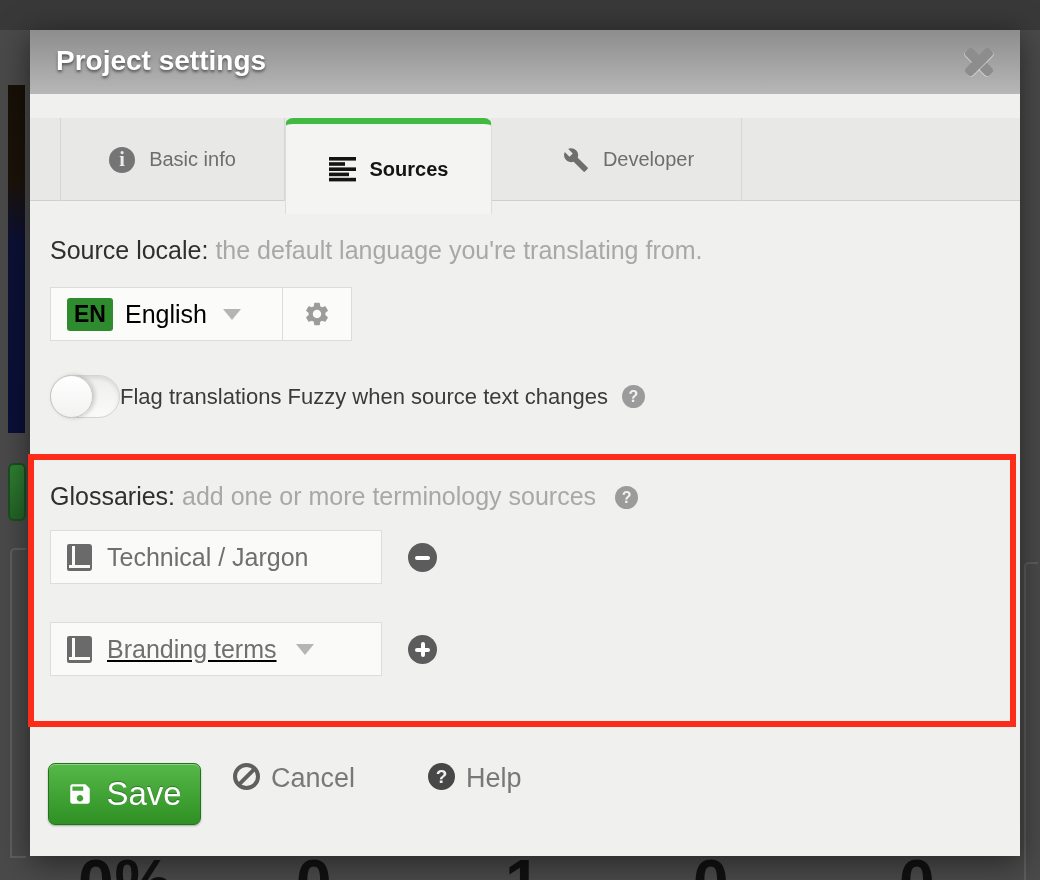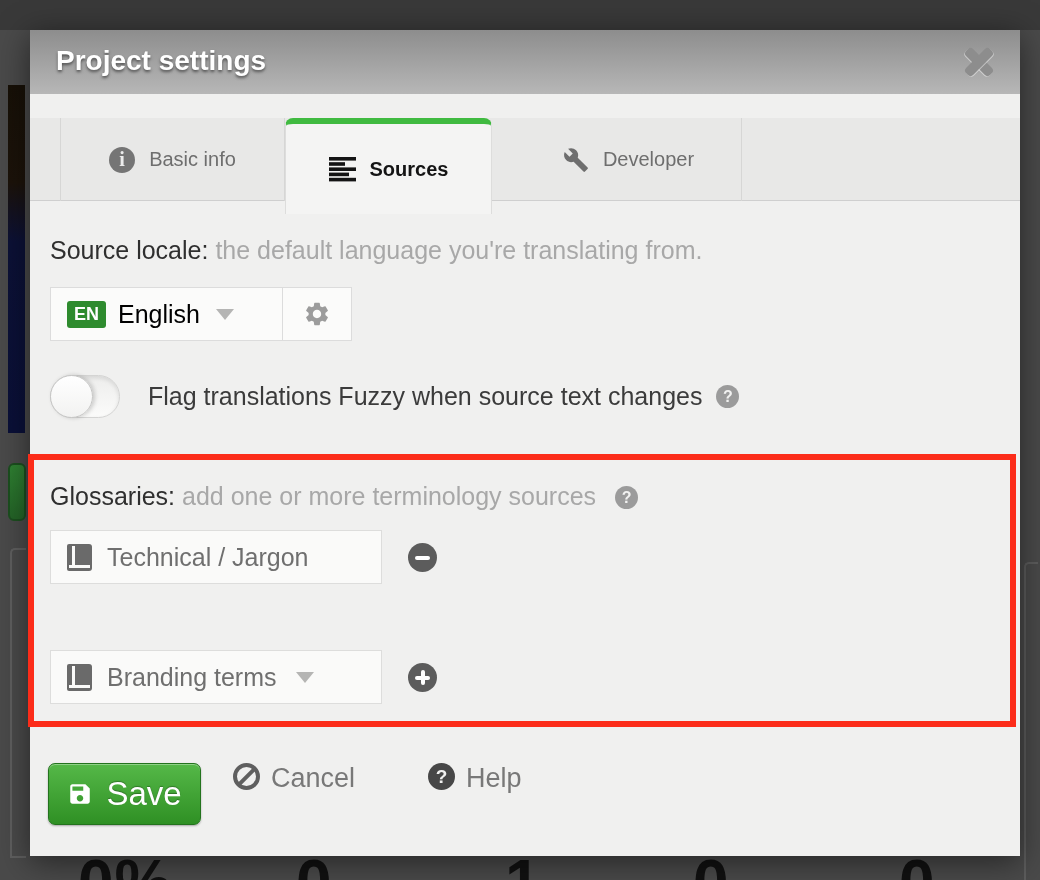--- a/index.html
+++ b/index.html
@@ -59,43 +59,43 @@
   .section-label { position:absolute; left:20px; font-size:25px; color:#2f2f2f; }
   .section-label .hint { color:#a8a8a8; }
   .src-label { top:206px; }
   .gloss-label { top:452px; }
 
   .locale-group { position:absolute; left:20px; top:257px; display:flex; }
   .seg-btn { height:54px; background:#fbfbfa; border:1px solid #dcdcdc; display:flex;
     align-items:center; cursor:pointer; }
   .seg-locale { min-width:232px; padding:0 16px; gap:12px; border-right:none; }
   .seg-gear { width:70px; justify-content:center; }
-  .badge-en { background:#2e8b2e; color:#ffffff; font-weight:bold; font-size:18px;
+  .badge-en { background:#2e8b2e; color:#000000; font-weight:bold; font-size:23px;
     padding:3px 7px; border-radius:3px; }
   .locale-name { font-size:25px; color:#000000; }
   .caret { width:0; height:0; border-left:9px solid transparent; border-right:9px solid transparent;
     border-top:11px solid #b5b5b4; margin-left:4px; }
   .icon-gear { width:28px; height:28px; }
 
   .toggle-row { position:absolute; left:20px; top:345px; display:flex; align-items:center; }
   .toggle { position:relative; width:70px; height:43px; border-radius:22px;
     background:linear-gradient(#ededec,#fbfbfa); border:1px solid #d4d4d3;
     box-shadow:inset 0 2px 4px rgba(0,0,0,0.10); cursor:pointer; flex:0 0 auto; }
   .toggle-knob { position:absolute; left:-1px; top:-1px; width:43px; height:43px; border-radius:50%;
     background:linear-gradient(#ffffff,#f2f2f1); border:1px solid #c6c6c5;
     box-shadow:2px 0 4px rgba(0,0,0,0.18); }
-  .toggle-label { margin-left:28px; font-size:25px; color:#3b3b3b; }
+  .toggle-label { font-size:22px; color:#3b3b3b; }
   .icon-help-sm { width:23px; height:23px; border-radius:50%; background:#9b9b9b;
     position:relative; margin-left:14px; flex:0 0 auto; cursor:pointer; }
   .icon-help-sm::after { content:"?"; position:absolute; left:0; top:0; width:23px; height:23px;
     text-align:center; line-height:24px; color:#f2f2f1; font-size:16px; font-weight:bold; }
   .gloss-label .icon-help-sm { display:inline-block; vertical-align:-4px; margin-left:12px; }
 
   .gloss-row { position:absolute; left:20px; display:flex; align-items:center; }
-  .gloss-row1 { top:500px; } .gloss-row2 { top:620px; }
+  .gloss-row1 { top:500px; } .gloss-row2 { top:592px;text-decoration:underline; }
   .gloss-btn { width:332px; height:54px; background:#fafaf9; border:1px solid #dddddc;
     display:flex; align-items:center; padding:16px 16px; gap:15px; cursor:pointer; }
   .gloss-name { font-size:25px; color:#6f6f6f; white-space:nowrap; }
   .icon-book { position:relative; width:25px; height:27px; background:#6a6a6a;
     border-radius:2px 3px 3px 2px; flex:0 0 auto; }
   .icon-book::before { content:""; position:absolute; left:5px; top:2px; bottom:6px;
     width:3px; background:#fafaf9; }
   .icon-book::after { content:""; position:absolute; left:2px; right:2px; bottom:3px;
     height:3px; background:#fafaf9; }
   .icon-minus, .icon-plus { position:relative; width:29px; height:29px; border-radius:50%;

